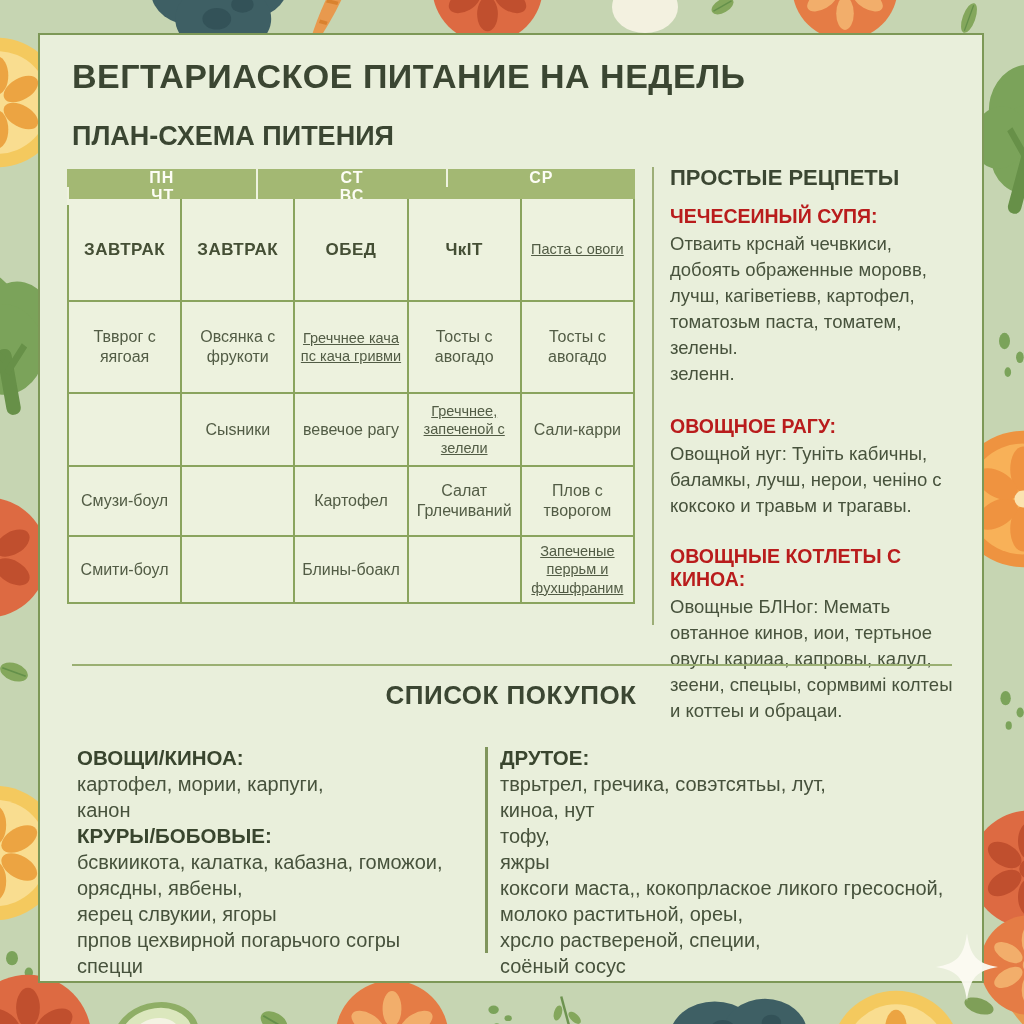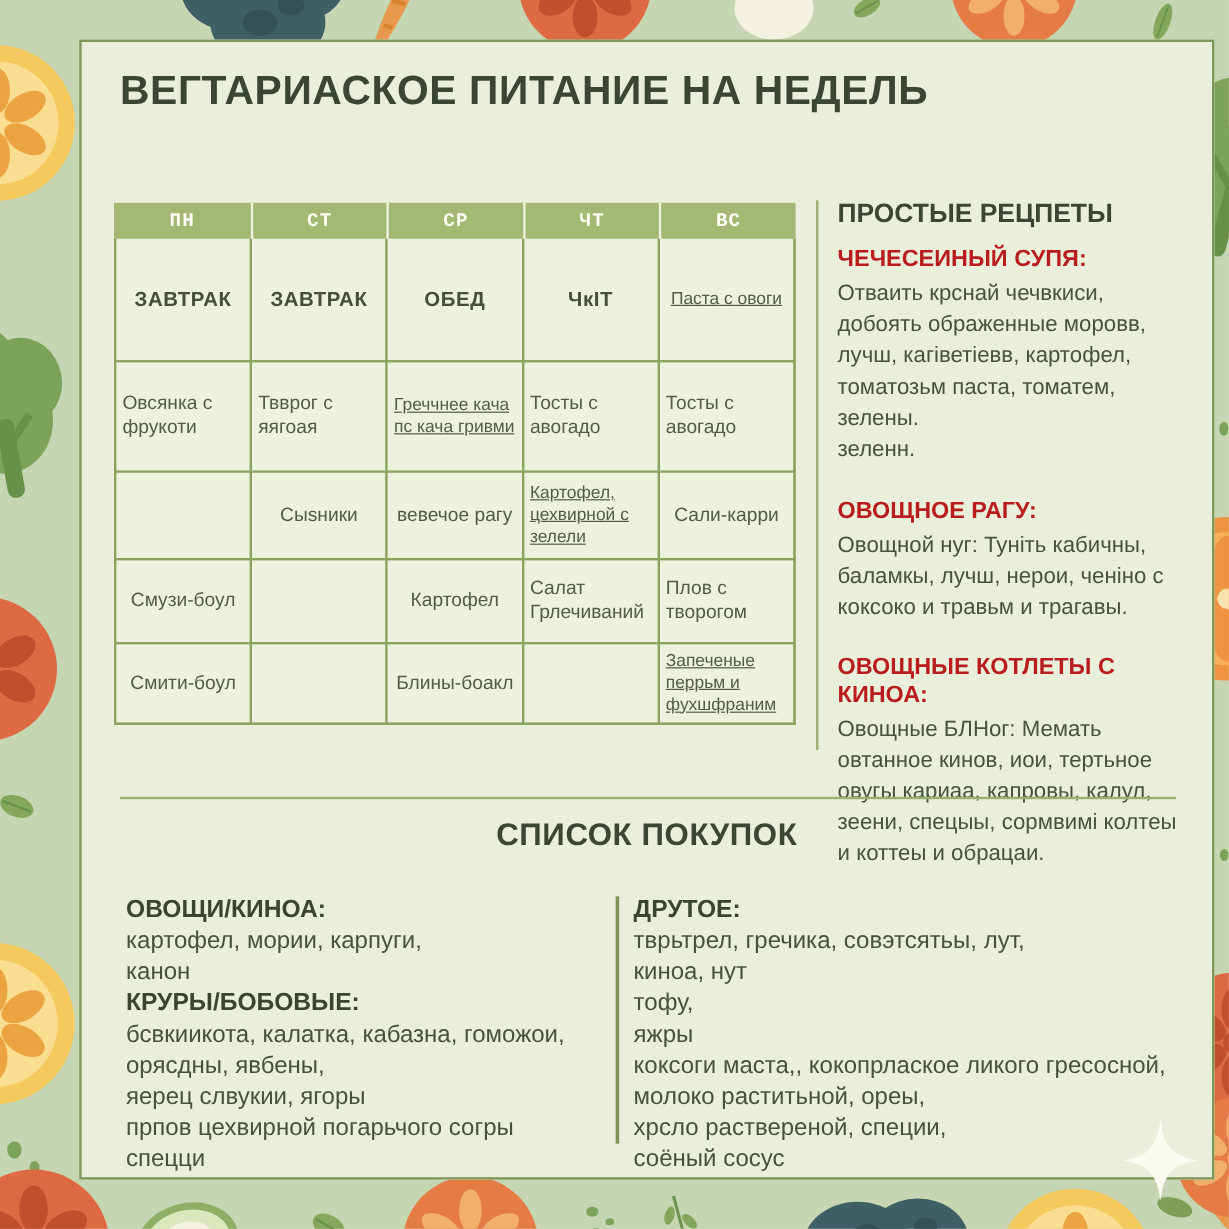--- a/index.html
+++ b/index.html
@@ -7,50 +7,48 @@
     width:1024px;height:1024px;overflow:hidden;position:relative;
     background:#c6d5b2;
     font-family:"Liberation Sans","DejaVu Sans",sans-serif;
   }
   .dec{position:absolute;z-index:0;}
   
   .card{
     position:absolute;left:38px;top:33px;width:946px;height:950px;
     background:#e9efdb;border:2px solid #7d9857;box-sizing:border-box;
     z-index:1;
-    margin-left:28px;
   }
   .poster-title{
     position:absolute;left:32px;top:22px;
     font-size:34px;font-weight:bold;letter-spacing:0.5px;color:#3b4632;
   }
   .plan-subtitle{
     position:absolute;left:32px;top:86px;
     font-size:27px;font-weight:bold;color:#3b4632;
   }
   
   .meal-table{position:absolute;left:27px;top:134px;width:568px;}
   .mt-header{
-    display:grid;grid-template-columns:repeat(5,1fr);height:30px;
+    display:grid;grid-template-columns:repeat(3,1fr);height:30px;
     background:#a3b873;
-    font-family:Liberation Mono, monospace;
   }
   .hc{
     display:flex;align-items:center;justify-content:center;
     color:#fdfdf5;font-weight:bold;font-size:16px;letter-spacing:1px;
   }
   .hc + .hc{border-left:2px solid #eef2df;}
   .mt-body{
     display:grid;grid-template-columns:repeat(5,1fr);
     grid-template-rows:101px 90px 71px 68px 65px;
     gap:2px;background:#8aa45e;border:2px solid #8aa45e;border-top:0;
   }
   .mc{
     background:#edf2de;display:flex;align-items:center;justify-content:center;
-    padding:3px 5px;font-size:16px;line-height:1.25;
+    text-align:center;padding:3px 5px;font-size:16px;line-height:1.25;
     color:#525c45;overflow:hidden;
   }
   .mc.b{font-weight:bold;font-size:17px;color:#454f35;letter-spacing:0.5px;}
   .mc.s{font-size:14.5px;text-decoration:underline;}
   
   .recipes-divider{
     position:absolute;left:612px;top:132px;width:2px;height:458px;background:#9dae77;
   }
   .recipes{position:absolute;left:630px;top:130px;width:294px;color:#47523c;}
   .recipes-heading{font-size:22px;font-weight:bold;color:#3b4632;margin:0 0 14px 0;}
@@ -327,46 +325,47 @@
 <svg class="dec" style="left:658px;top:983px" width="162" height="132" viewBox="0 0 100 100" preserveAspectRatio="none">
     <use href="#sym-broccoli"></use>
   </svg>
 <svg class="dec" style="left:828px;top:988px" width="136" height="136" viewBox="0 0 100 100">
     <use href="#sym-citrus"></use>
   </svg>
 
 <div class="card">
 
   <div class="poster-title">ВЕГТАРИАСКОЕ ПИТАНИЕ НА НЕДЕЛЬ</div>
+  <div class="plan-subtitle">ПЛАН-СХЕМА ПИТЕНИЯ</div>
 
   <div class="meal-table">
     <div class="mt-header">
       <div class="hc">ПН</div>
       <div class="hc">СТ</div>
       <div class="hc">СР</div>
       <div class="hc">ЧТ</div>
       <div class="hc">ВС</div>
     </div>
     <div class="mt-body">
       <div class="mc b">ЗАВТРАК</div>
       <div class="mc b">ЗАВТРАК</div>
       <div class="mc b">ОБЕД</div>
       <div class="mc b">ЧкIТ</div>
       <div class="mc s">Паста с овоги</div>
 
+      <div class="mc">Твврог с яягоая</div>
       <div class="mc">Овсянка с фрукоти</div>
-      <div class="mc">Твврог с яягоая</div>
       <div class="mc s">Греччнее кача пс кача гривми</div>
       <div class="mc">Тосты с авогадо</div>
       <div class="mc">Тосты с авогадо</div>
 
       <div class="mc"></div>
       <div class="mc">Сыѕники</div>
       <div class="mc">вевечое рагу</div>
-      <div class="mc s">Картофел, цехвирной с зелели</div>
+      <div class="mc s">Греччнее, запеченой с зелели</div>
       <div class="mc">Сали-карри</div>
 
       <div class="mc">Смузи-боул</div>
       <div class="mc"></div>
       <div class="mc">Картофел</div>
       <div class="mc">Салат Грлечиваний</div>
       <div class="mc">Плов с творогом</div>
 
       <div class="mc">Смити-боул</div>
       <div class="mc"></div>

